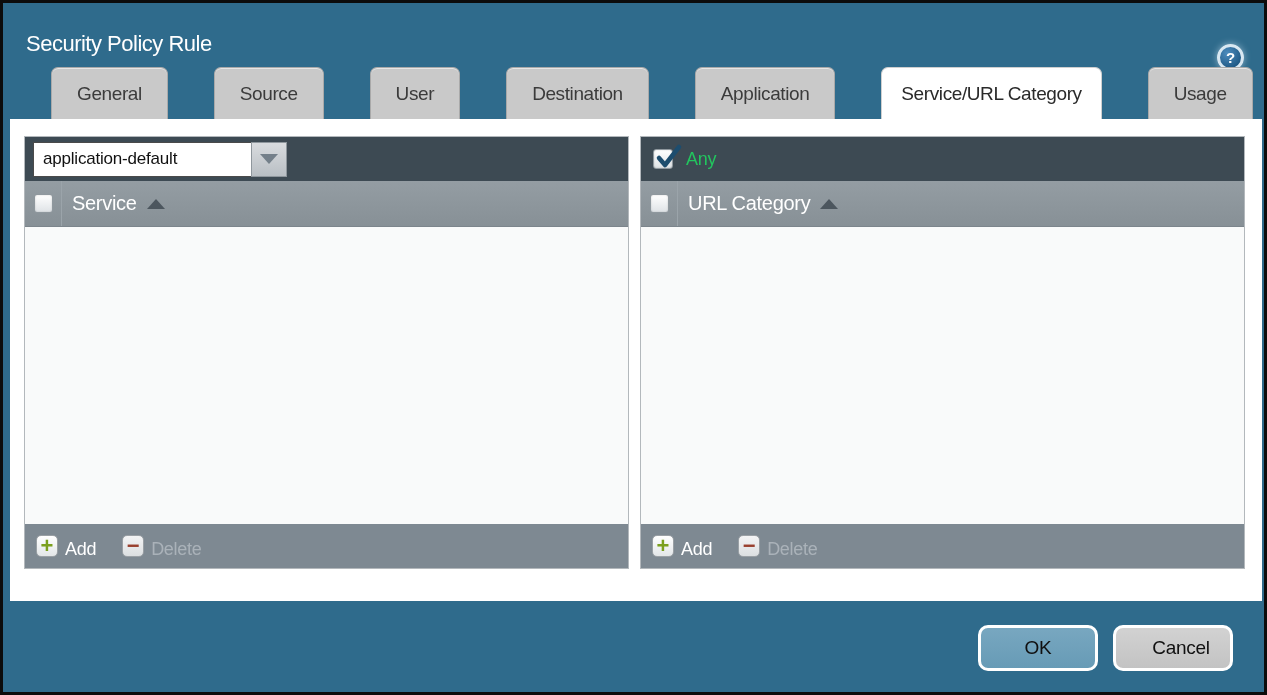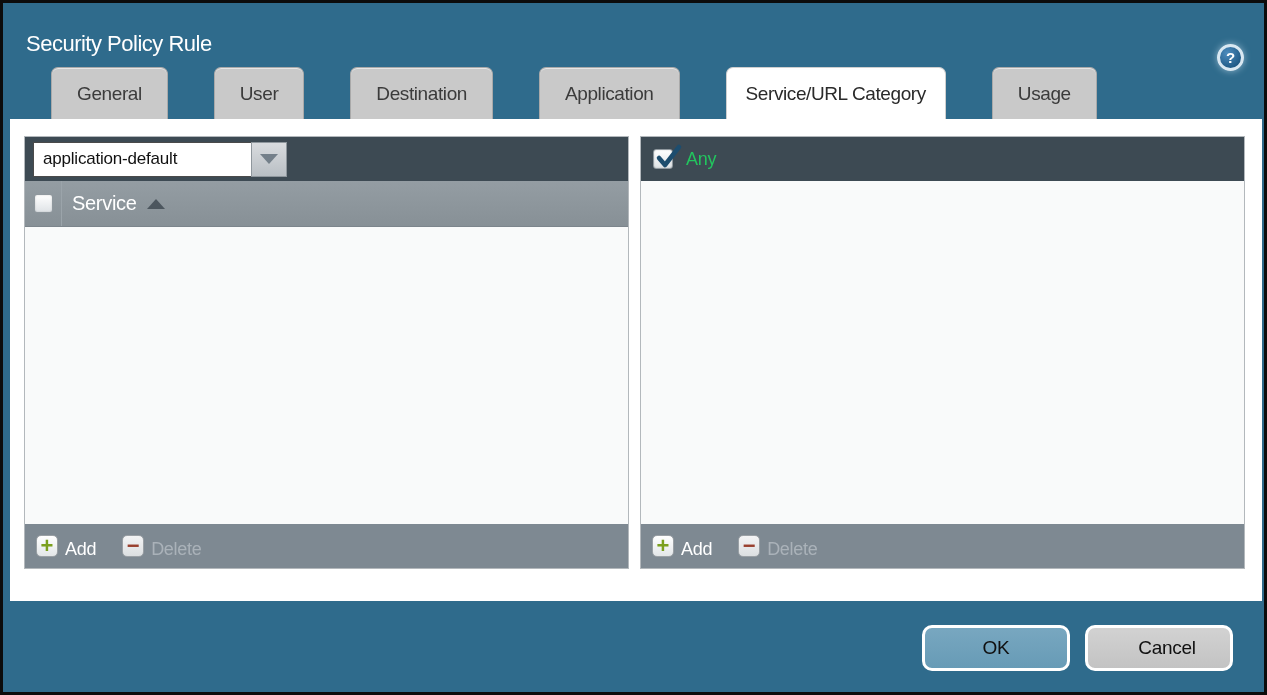--- a/index.html
+++ b/index.html
@@ -155,21 +155,21 @@
   .tb-icon.plus  { color: #7ba01e; font-size: 22px; line-height: 18px; }
   .tb-icon.minus { color: #99402e; font-size: 22px; line-height: 16px;
                    background: linear-gradient(#f3f4f5, #dcdfe1); }
 
   
   .footer-buttons {
     position: absolute; right: 31px; bottom: 21px;
     display: flex; gap: 15px;
   }
   .btn {
-    width: 148px; height: 46px;
+    width: 120px; height: 46px;
     border: 3px solid #ffffff; border-radius: 10px;
     font-size: 19px; color: #101010; letter-spacing: -0.3px;
     font-family: "Liberation Sans", sans-serif;
     display: flex; align-items: center; justify-content: center;
     cursor: pointer;
   }
   .btn-ok { background: linear-gradient(#78a7c0, #679bb6); }
   .btn-cancel { background: linear-gradient(#d2d2d2, #c3c3c3); padding-left: 16px; }
 </style>
 </head>
@@ -180,20 +180,23 @@
   <div class="titlebar">
     <span class="title">Security Policy Rule</span>
     <div class="help-icon">
       <span>?</span>
     </div>
   </div>
 
   <div class="tabs">
     <div class="tab">
         <span>General</span>
+      </div>
+    <div class="tab">
+        <span>Source</span>
       </div>
     <div class="tab">
         <span>User</span>
       </div>
     <div class="tab">
         <span>Destination</span>
       </div>
     <div class="tab">
         <span>Application</span>
       </div>
@@ -242,20 +245,29 @@
       <div class="panel-toolbar">
         <div class="any-row">
           <div class="checkbox checked">
             <svg width="28" height="28" viewBox="0 0 28 28">
               <path d="M4 14 L10 21 L24 3" fill="none" stroke="#1d4d6e" stroke-width="4.5" stroke-linecap="round" stroke-linejoin="round"></path>
             </svg>
           </div>
           <span class="any-label">Any</span>
         </div>
       </div>
+      <div class="panel-colheader">
+        <div class="colheader-checkcell">
+          <div class="checkbox"></div>
+        </div>
+        <div class="colheader-label">
+          <span>URL Category</span>
+          <div class="tri-up"></div>
+        </div>
+      </div>
       <div class="panel-body"></div>
       <div class="panel-footer">
         <div class="tool-btn">
           <span class="tb-icon plus">+</span>
           <span class="tb-label">Add</span>
         </div>
         <div class="tool-btn disabled">
           <span class="tb-icon minus">−</span>
           <span class="tb-label">Delete</span>
         </div>

